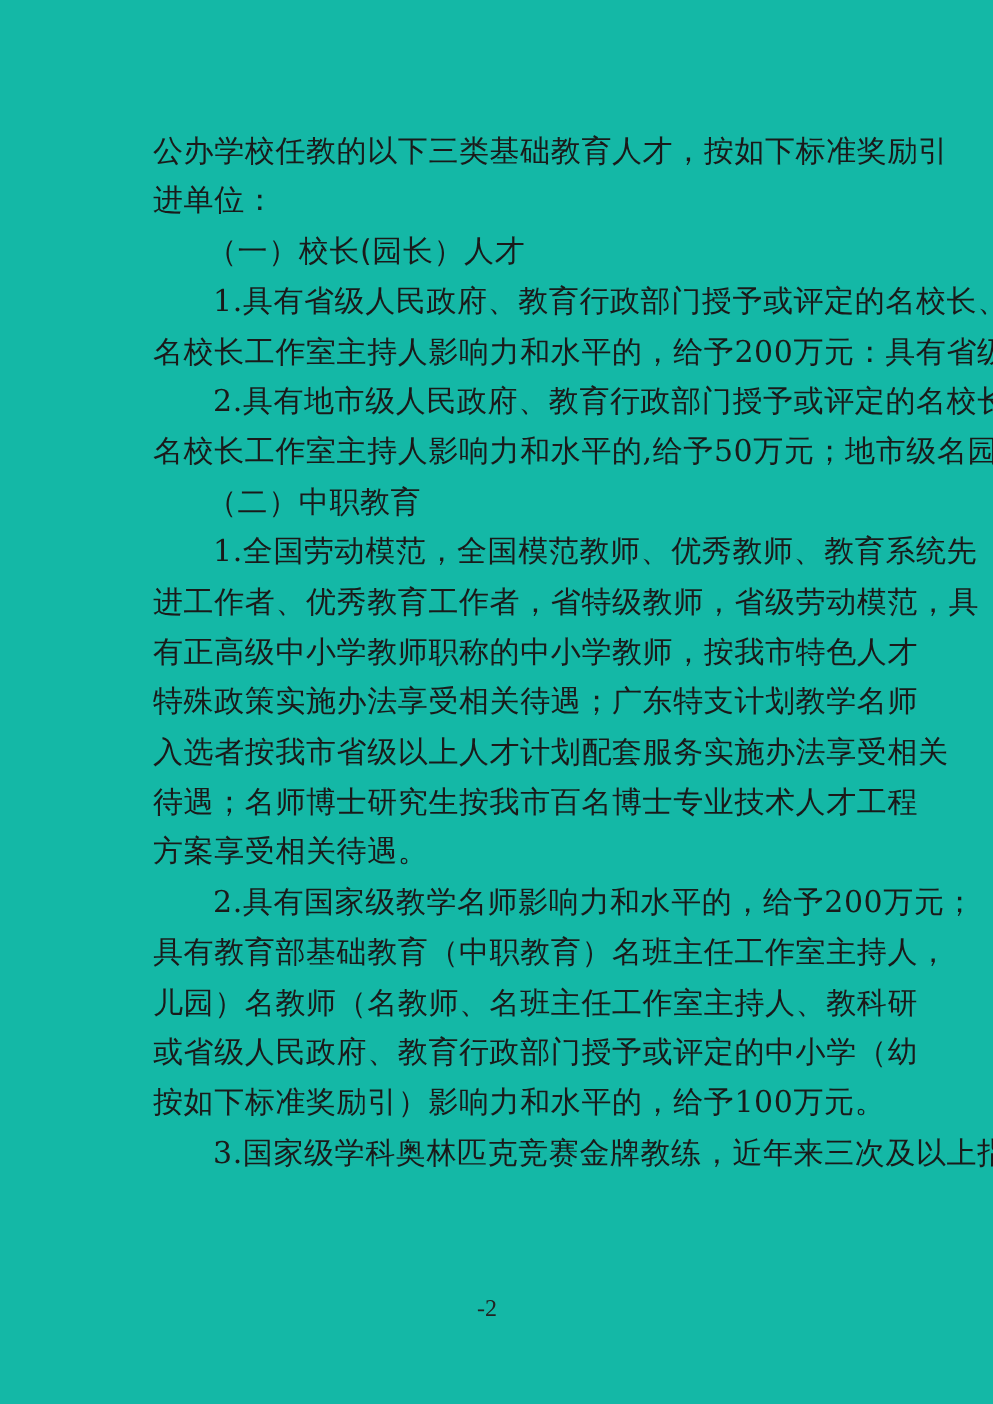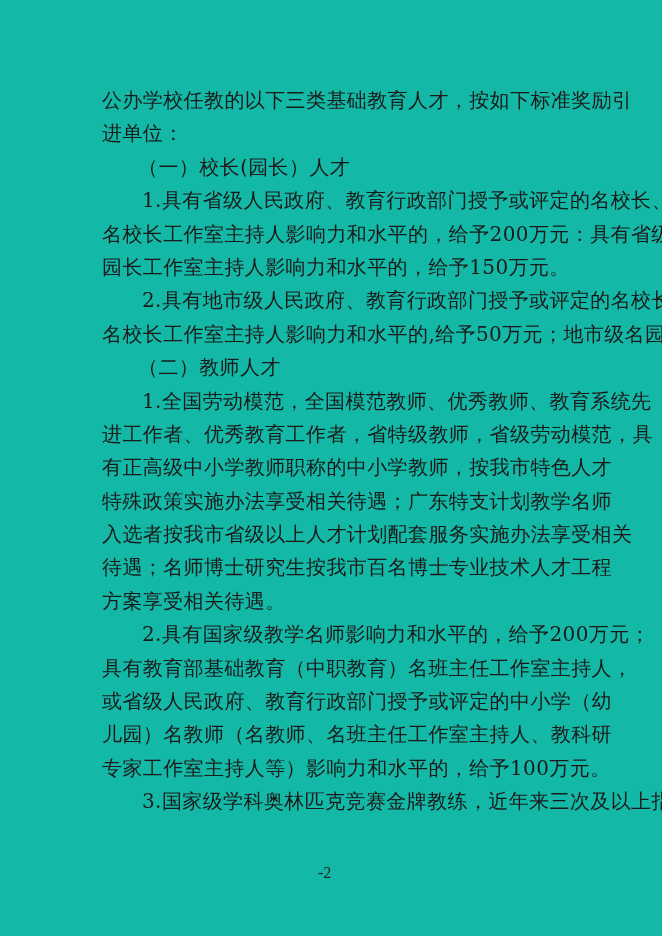--- a/index.html
+++ b/index.html
@@ -56,32 +56,31 @@
 </head>
 <body>
 
 <div class="page">
   <div class="body-text">
     <div class="line">公办学校任教的以下三类基础教育人才，按如下标准奖励引</div>
     <div class="line">进单位：</div>
     <div class="line heading">（一）校长(园长）人才</div>
     <div class="line indent">1.具有省级人民政府、教育行政部门授予或评定的名校长、</div>
     <div class="line">名校长工作室主持人影响力和水平的，给予200万元：具有省级名</div>
-    <div class="line">园长工作室主持人影响力和水平的，给予150万元。</div>
     <div class="line indent">2.具有地市级人民政府、教育行政部门授予或评定的名校长、</div>
     <div class="line">名校长工作室主持人影响力和水平的,给予50万元；地市级名园长</div>
-    <div class="line heading">（二）教师人才</div>
+    <div class="line heading">（二）中职教育</div>
     <div class="line indent">1.全国劳动模范，全国模范教师、优秀教师、教育系统先</div>
     <div class="line">进工作者、优秀教育工作者，省特级教师，省级劳动模范，具</div>
     <div class="line">有正高级中小学教师职称的中小学教师，按我市特色人才</div>
     <div class="line">特殊政策实施办法享受相关待遇；广东特支计划教学名师</div>
     <div class="line">入选者按我市省级以上人才计划配套服务实施办法享受相关</div>
     <div class="line">待遇；名师博士研究生按我市百名博士专业技术人才工程</div>
     <div class="line">方案享受相关待遇。</div>
     <div class="line indent">2.具有国家级教学名师影响力和水平的，给予200万元；</div>
     <div class="line">具有教育部基础教育（中职教育）名班主任工作室主持人，</div>
+    <div class="line">儿园）名教师（名教师、名班主任工作室主持人、教科研</div>
     <div class="line">或省级人民政府、教育行政部门授予或评定的中小学（幼</div>
-    <div class="line">儿园）名教师（名教师、名班主任工作室主持人、教科研</div>
-    <div class="line">专家工作室主持人等）影响力和水平的，给予100万元。</div>
+    <div class="line">按如下标准奖励引）影响力和水平的，给予100万元。</div>
     <div class="line indent">3.国家级学科奥林匹克竞赛金牌教练，近年来三次及以上指</div>
   </div>
   <div class="page-number">-2</div>
 </div>
 
 </body></html>

